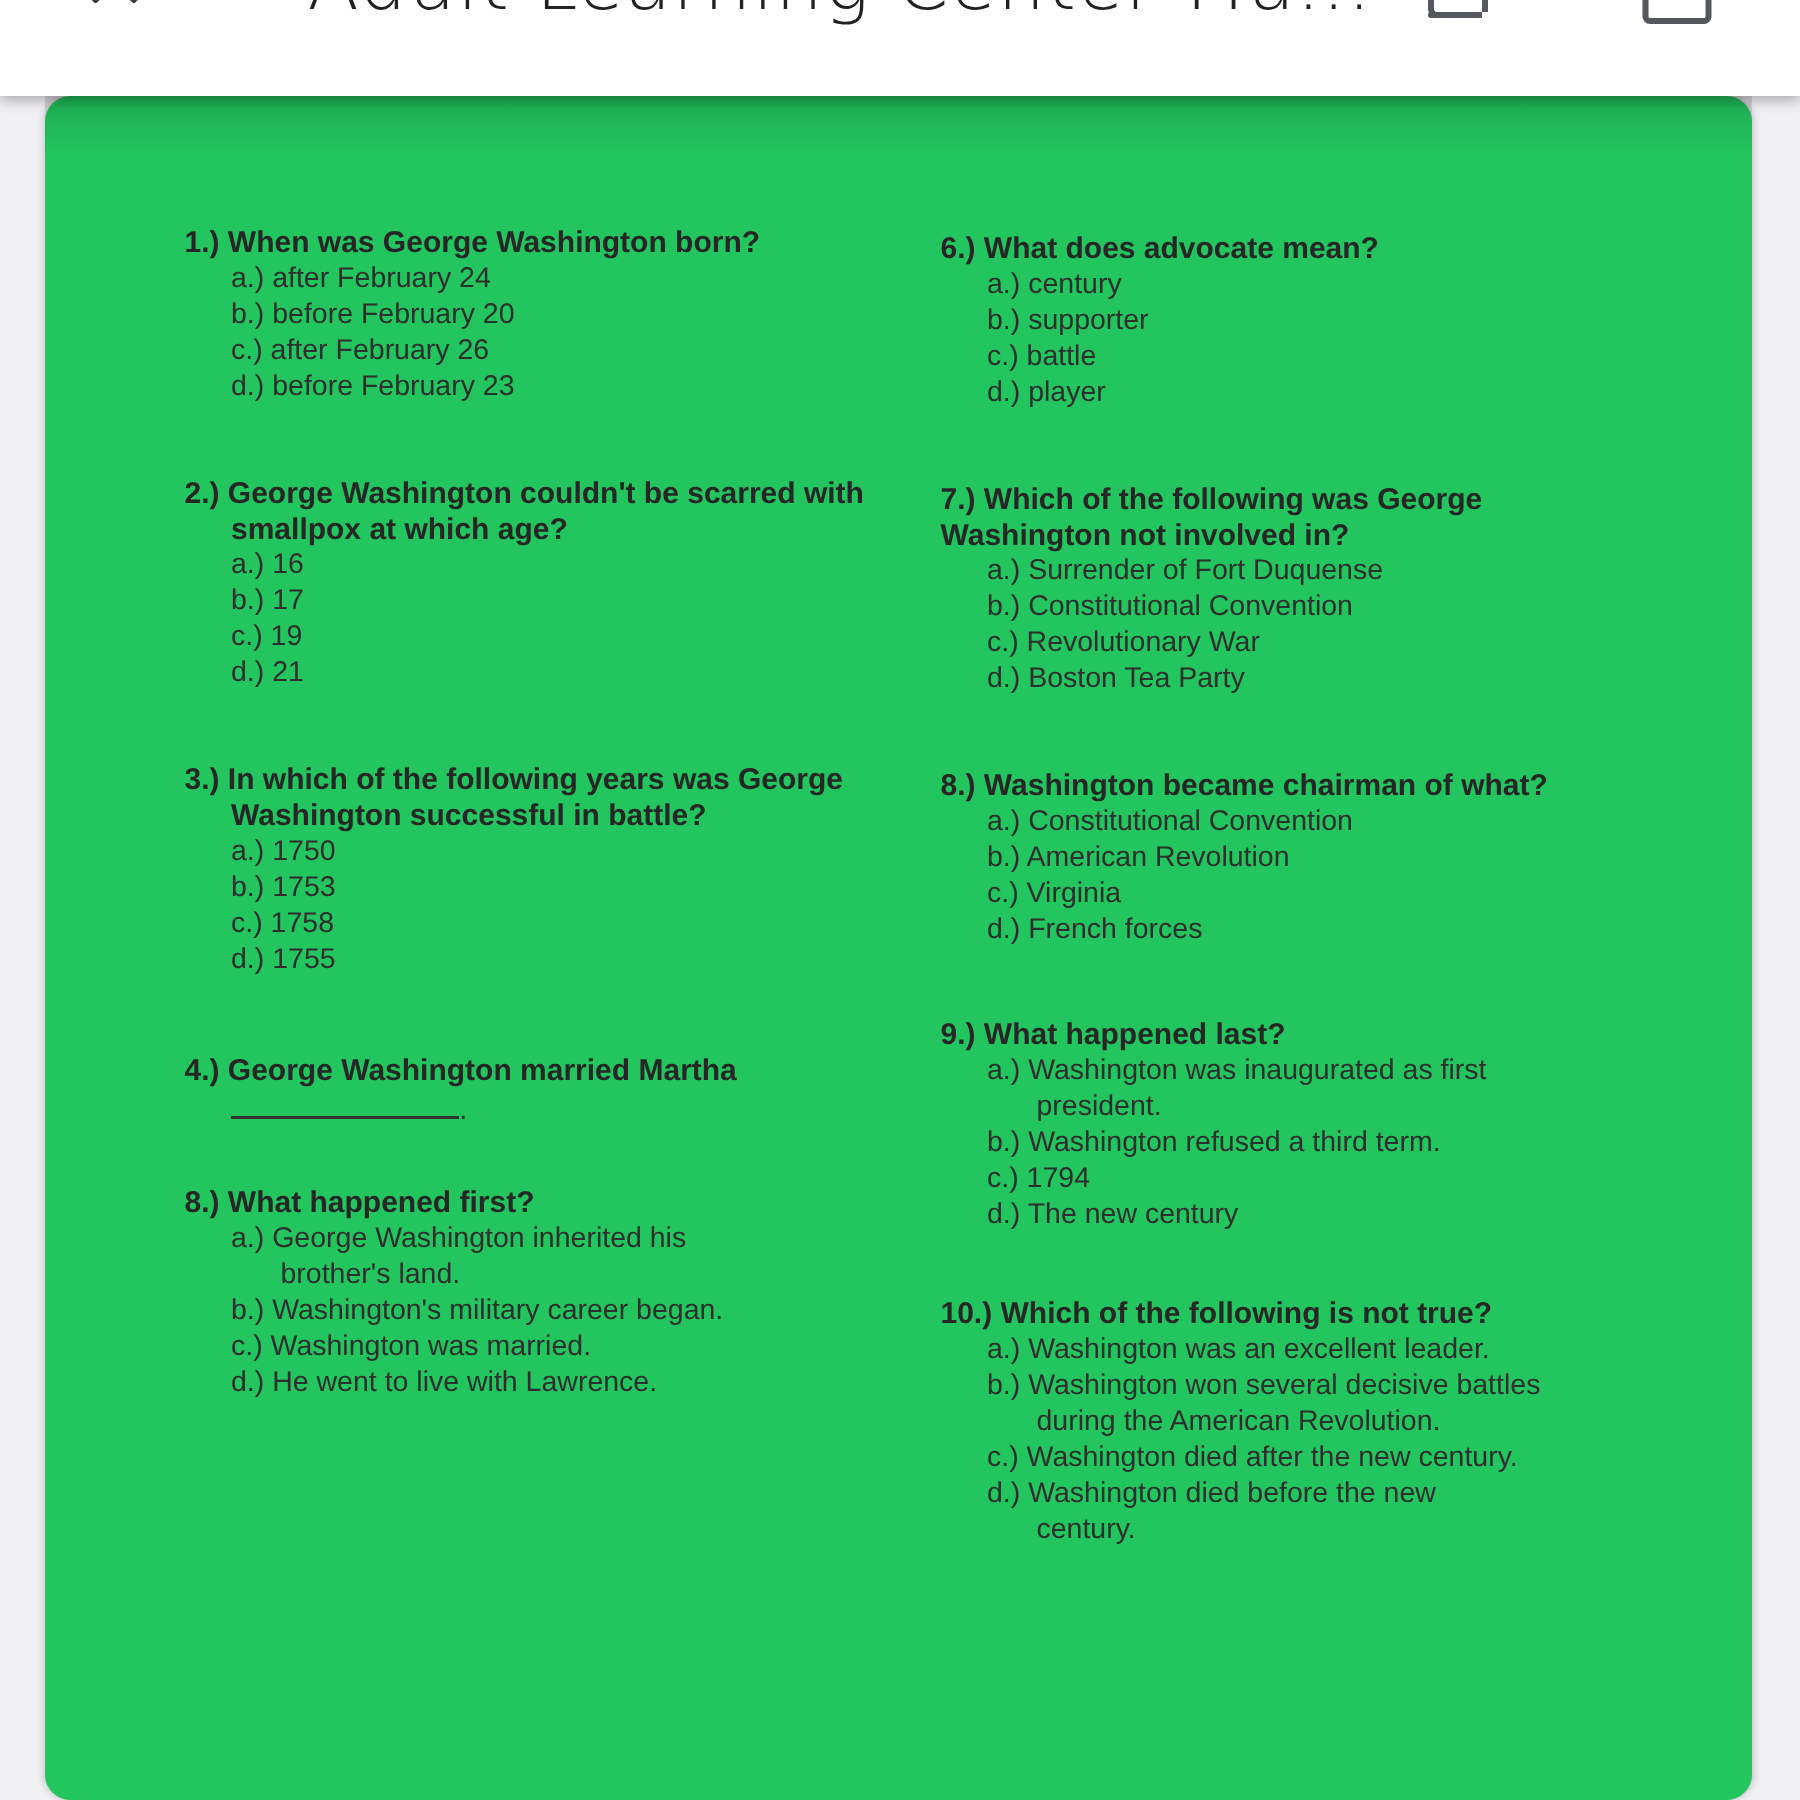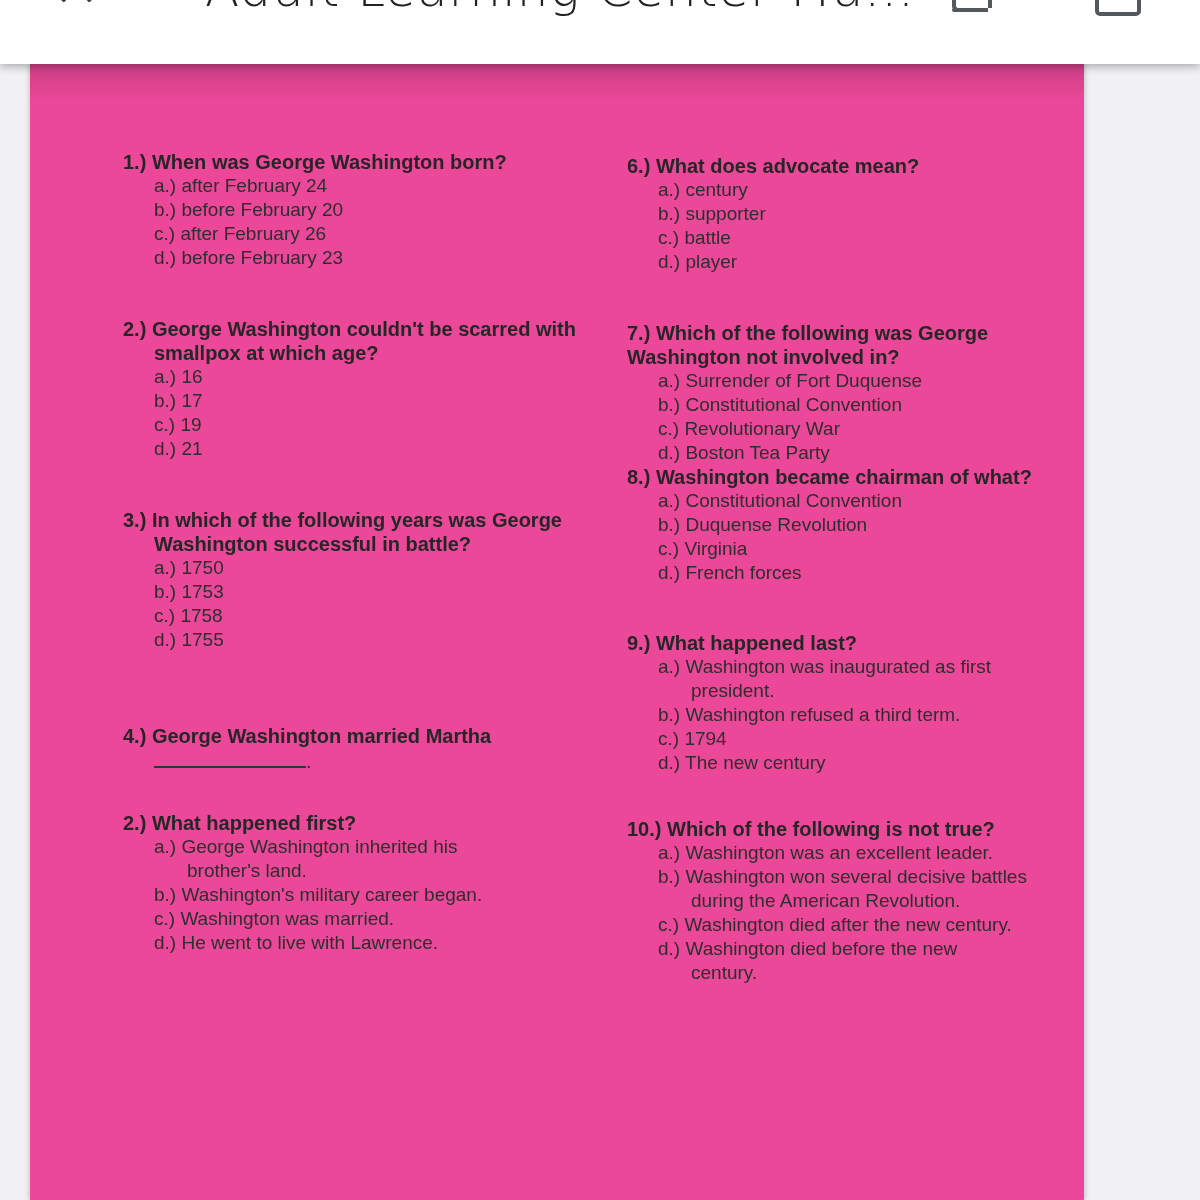--- a/index.html
+++ b/index.html
@@ -34,23 +34,24 @@
   .appbar .share-icon .plus-v { position: absolute; left: 36px; top: 10px; width: 4px; height: 18px; background: #54585c; }
   .appbar .page-icon { left: 1095px; }
   .appbar .page-icon .frame {
     position: absolute; left: 0; top: 0; width: 46px; height: 36px;
     border: 4px solid #54585c; border-radius: 5px;
   }
 
   
   .viewer { position: absolute; left: 0; top: 64px; width: 1200px; height: 1136px; background: #f1f1f4; }
   .sheet {
-    position: absolute; left: 30px; top: 0; width: 1054px; height: 1136px;
-    background: #ec4899;
+    position: absolute; left: 30px; top: 0; width: 1138px; height: 1136px;
+    background: #22c55e;
     box-shadow: -2px 0 4px rgba(0,0,0,0.12), 2px 0 4px rgba(0,0,0,0.14);
+    border-radius: 17px;
   }
   .sheet::before {
     content: ""; position: absolute; left: 0; top: 0; width: 100%; height: 40px;
     background: linear-gradient(to bottom, rgba(0,0,0,0.13), rgba(0,0,0,0));
   }
 
   .col { position: absolute; color: #2b2b2b; }
   .col.left { left: 93px; top: 86px; width: 470px; }
   .col.right { left: 597px; top: 90px; width: 470px; }
 
@@ -64,26 +65,26 @@
   .blank {
     display: inline-block; margin-left: 31px; margin-top: 8px; width: 152px; height: 12px;
     border-bottom: 2px solid #333;
   }
   .blank-dot { font-size: 20px; color: #333; }
 
   
   .left .q1 { margin-top: 0; }
   .left .q2 { margin-top: 47px; }
   .left .q3 { margin-top: 47px; }
-  .left .q4 { margin-top: 72px; }
+  .left .q4 { margin-top: 50px; }
   .left .q5 { margin-top: 38px; }
 
   .right .q6 { margin-top: 0; }
   .right .q7 { margin-top: 47px; }
-  .right .q8 { }
+  .right .q8 { margin-top: 47px; }
   .right .q9 { margin-top: 46px; }
   .right .q10 { margin-top: 42px; }
   .right .q7 .q-text { padding-left: 0; text-indent: 0; }
 </style>
 </head>
 <body>
 
 <div class="appbar">
   <div class="back-btn">
     <span>⌄⌄</span>
@@ -137,21 +138,21 @@
       </div>
 
       <div class="q q4">
         <div class="q-text">4.) George Washington married Martha</div>
         <div>
           <span class="blank"></span><span class="blank-dot">.</span>
         </div>
       </div>
 
       <div class="q q5">
-        <div class="q-text">2.) What happened first?</div>
+        <div class="q-text">8.) What happened first?</div>
         <ul class="opts">
           <li class="opt" style="width:340px">a.) George Washington inherited his brother's land.</li>
           <li class="opt">b.) Washington's military career began.</li>
           <li class="opt">c.) Washington was married.</li>
           <li class="opt">d.) He went to live with Lawrence.</li>
         </ul>
       </div>
     </div>
 
     <div class="col right">
@@ -172,21 +173,21 @@
           <li class="opt">b.) Constitutional Convention</li>
           <li class="opt">c.) Revolutionary War</li>
           <li class="opt">d.) Boston Tea Party</li>
         </ul>
       </div>
 
       <div class="q q8">
         <div class="q-text">8.) Washington became chairman of what?</div>
         <ul class="opts">
           <li class="opt">a.) Constitutional Convention</li>
-          <li class="opt">b.) Duquense Revolution</li>
+          <li class="opt">b.) American Revolution</li>
           <li class="opt">c.) Virginia</li>
           <li class="opt">d.) French forces</li>
         </ul>
       </div>
 
       <div class="q q9">
         <div class="q-text">9.) What happened last?</div>
         <ul class="opts">
           <li class="opt" style="width:380px">a.) Washington was inaugurated as first president.</li>
           <li class="opt">b.) Washington refused a third term.</li>

